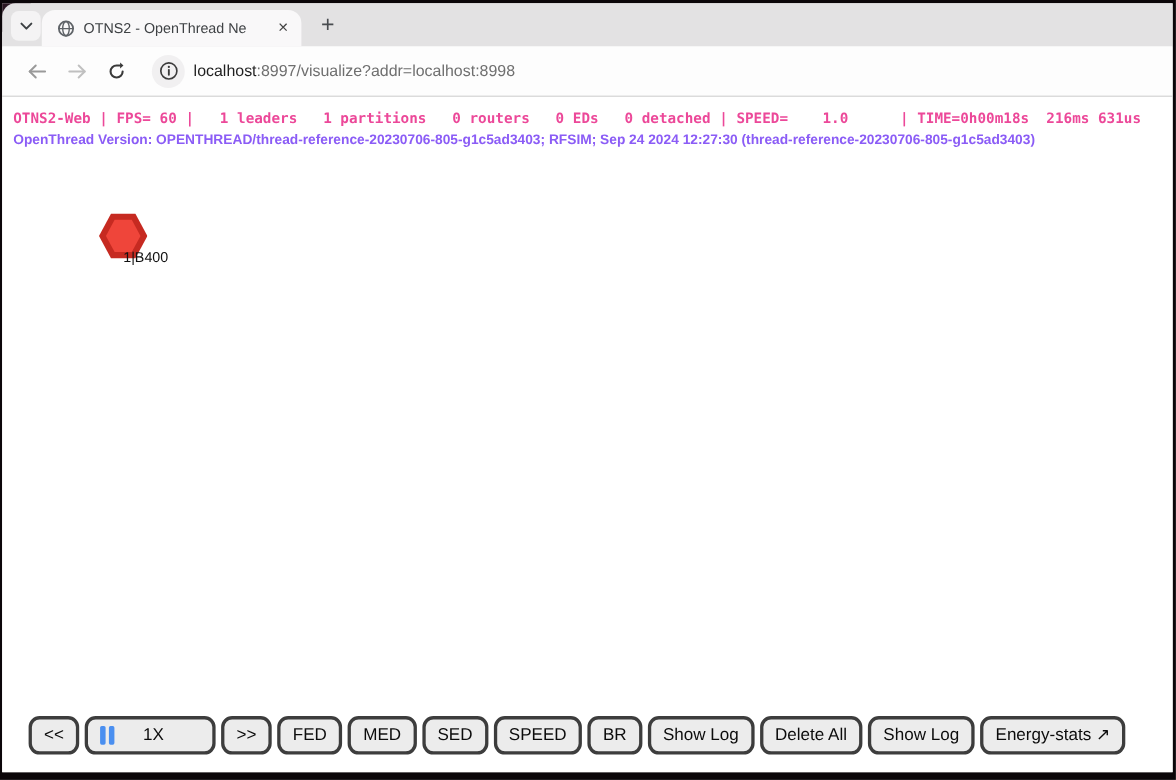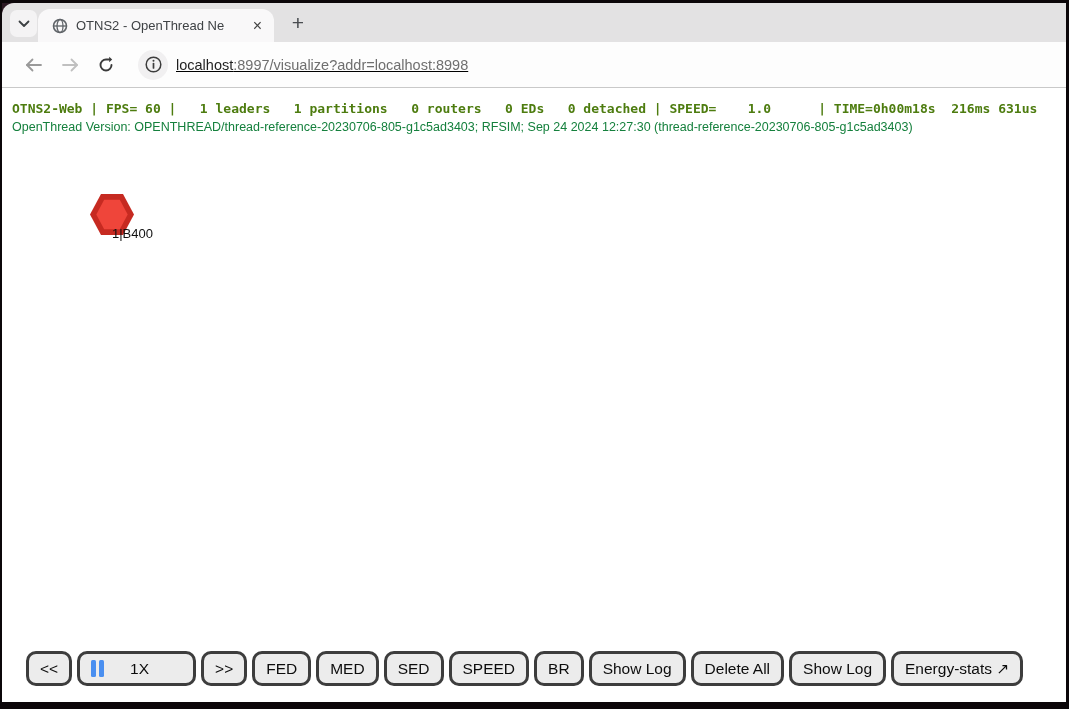--- a/index.html
+++ b/index.html
@@ -37,40 +37,40 @@
   .tab-close { font-size:16px; color:#444; line-height:1; padding:0 2px; cursor:default; }
   .newtab-btn {
     position:absolute; left:284px; top:8px; width:24px; height:24px;
     display:flex; align-items:center; justify-content:center;
     font-size:21px; color:#494c50; font-weight:400;
   }
   
   .addr-row {
     height:46px; flex:0 0 46px; background:#fdfdfd;
     border-bottom:1px solid #c9c9c9;
-    display:flex; align-items:center; padding-left:14px;text-decoration:underline;
+    display:flex; align-items:center; padding-left:14px;
   }
   .nav-icon { width:36px; display:flex; align-items:center; justify-content:center; }
   .info-pill {
     width:30px; height:30px; border-radius:50%; background:#f1f0f1;
     display:flex; align-items:center; justify-content:center; margin-left:14px;
   }
   .url-text { margin-left:8px; font-size:14.5px; color:#6f6f6f; white-space:nowrap; }
   .url-host { color:#1f1f1f; }
   
   .content { flex:1; position:relative; background:#ffffff; overflow:hidden; }
   .status-line {
     position:absolute; left:10px; top:13px;
     font-family:"DejaVu Sans Mono", monospace;
-    font-size:13px; font-weight:bold; color:#4d7c0f;
+    font-size:13px; font-weight:bold; color:#ec4899;
     white-space:pre;
   }
   .version-line {
     position:absolute; left:10px; top:32px;
-    font-size:12.5px; color:#15803d; white-space:pre;
+    font-size:12.5px; color:#8b5cf6; white-space:pre;font-weight:bold;
   }
   .node { position:absolute; left:88px; top:106px; width:80px; height:60px; }
   .node-label {
     position:absolute; left:22px; top:32px;
     font-size:13px; color:#111; white-space:nowrap;
   }
   
   .sim-toolbar {
     position:absolute; left:24px; bottom:16px;
     display:flex; gap:5px; align-items:center;

